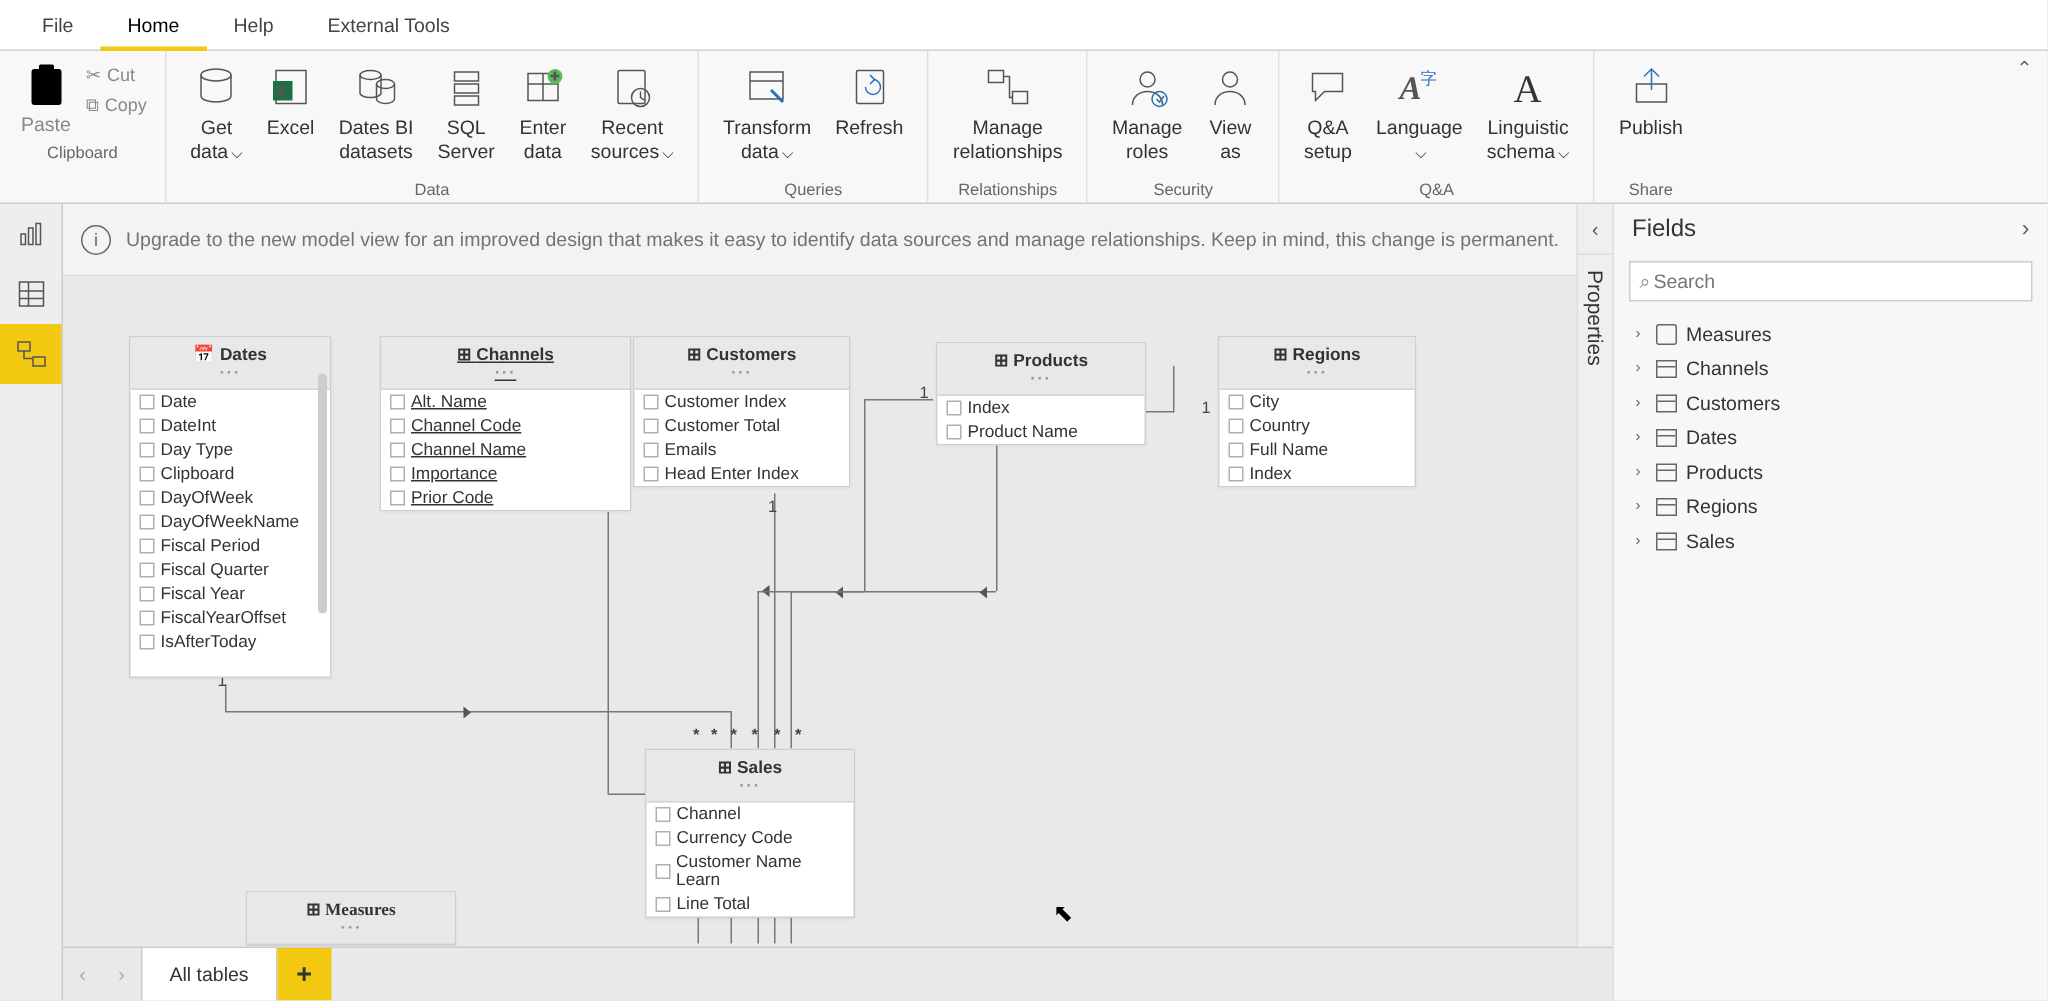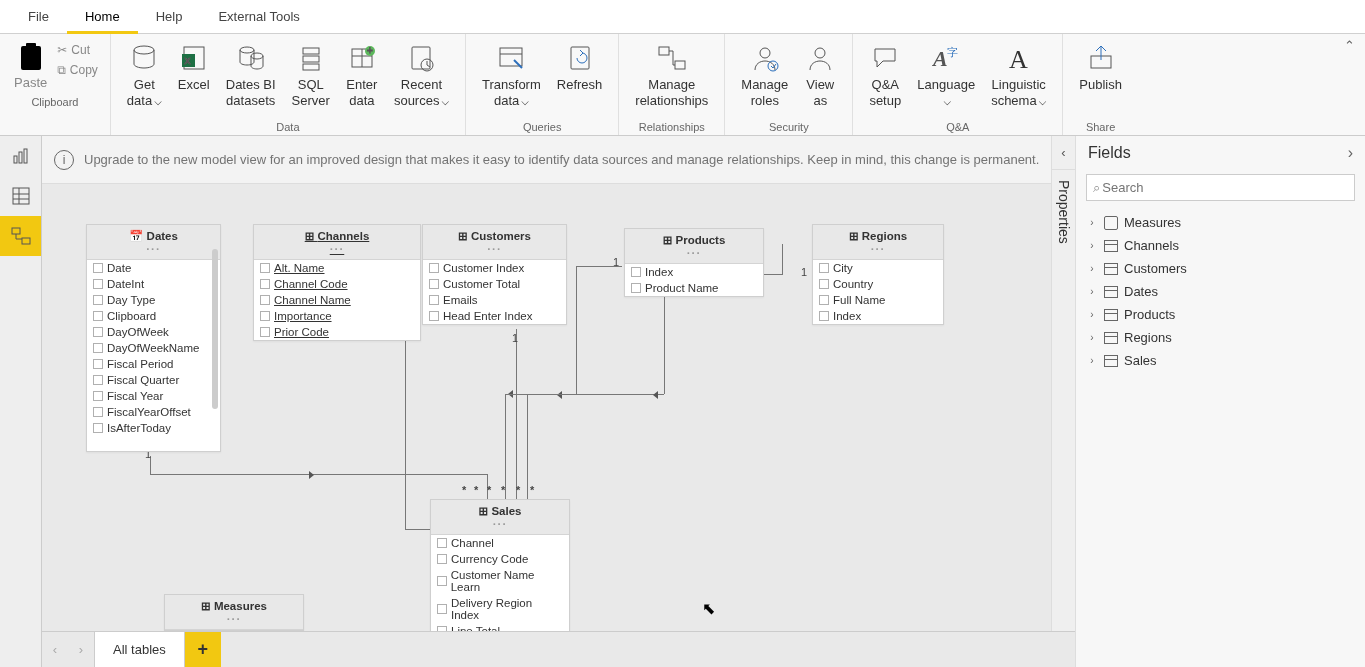--- a/index.html
+++ b/index.html
@@ -806,30 +806,26 @@
             <div class="col-row">
               <span class="col-icon"></span>
               <span>Currency Code</span>
             </div>
             <div class="col-row">
               <span class="col-icon"></span>
               <span>Customer Name Learn</span>
             </div>
             <div class="col-row">
               <span class="col-icon"></span>
-              <span>Delivery Region Index</span>
-            </div>
-            <div class="col-row">
-              <span class="col-icon"></span>
               <span>Line Total</span>
             </div>
           </div>
       </div>
 
-      <div class="table-card" style="left:122px;top:410px;width:140px;">
+      <div class="table-card" style="left:122px;top:410px;width:140px;font-family:Liberation Serif, serif;">
         <div class="thead">
             <span>⊞ <span>Measures</span></span>
             <span class="dots">···</span>
           </div>
       </div>
 
       <div class="cursor-ptr">⬉</div>
 
       <div class="canvas-scroll">
         <div class="canvas-scroll-thumb"></div>

